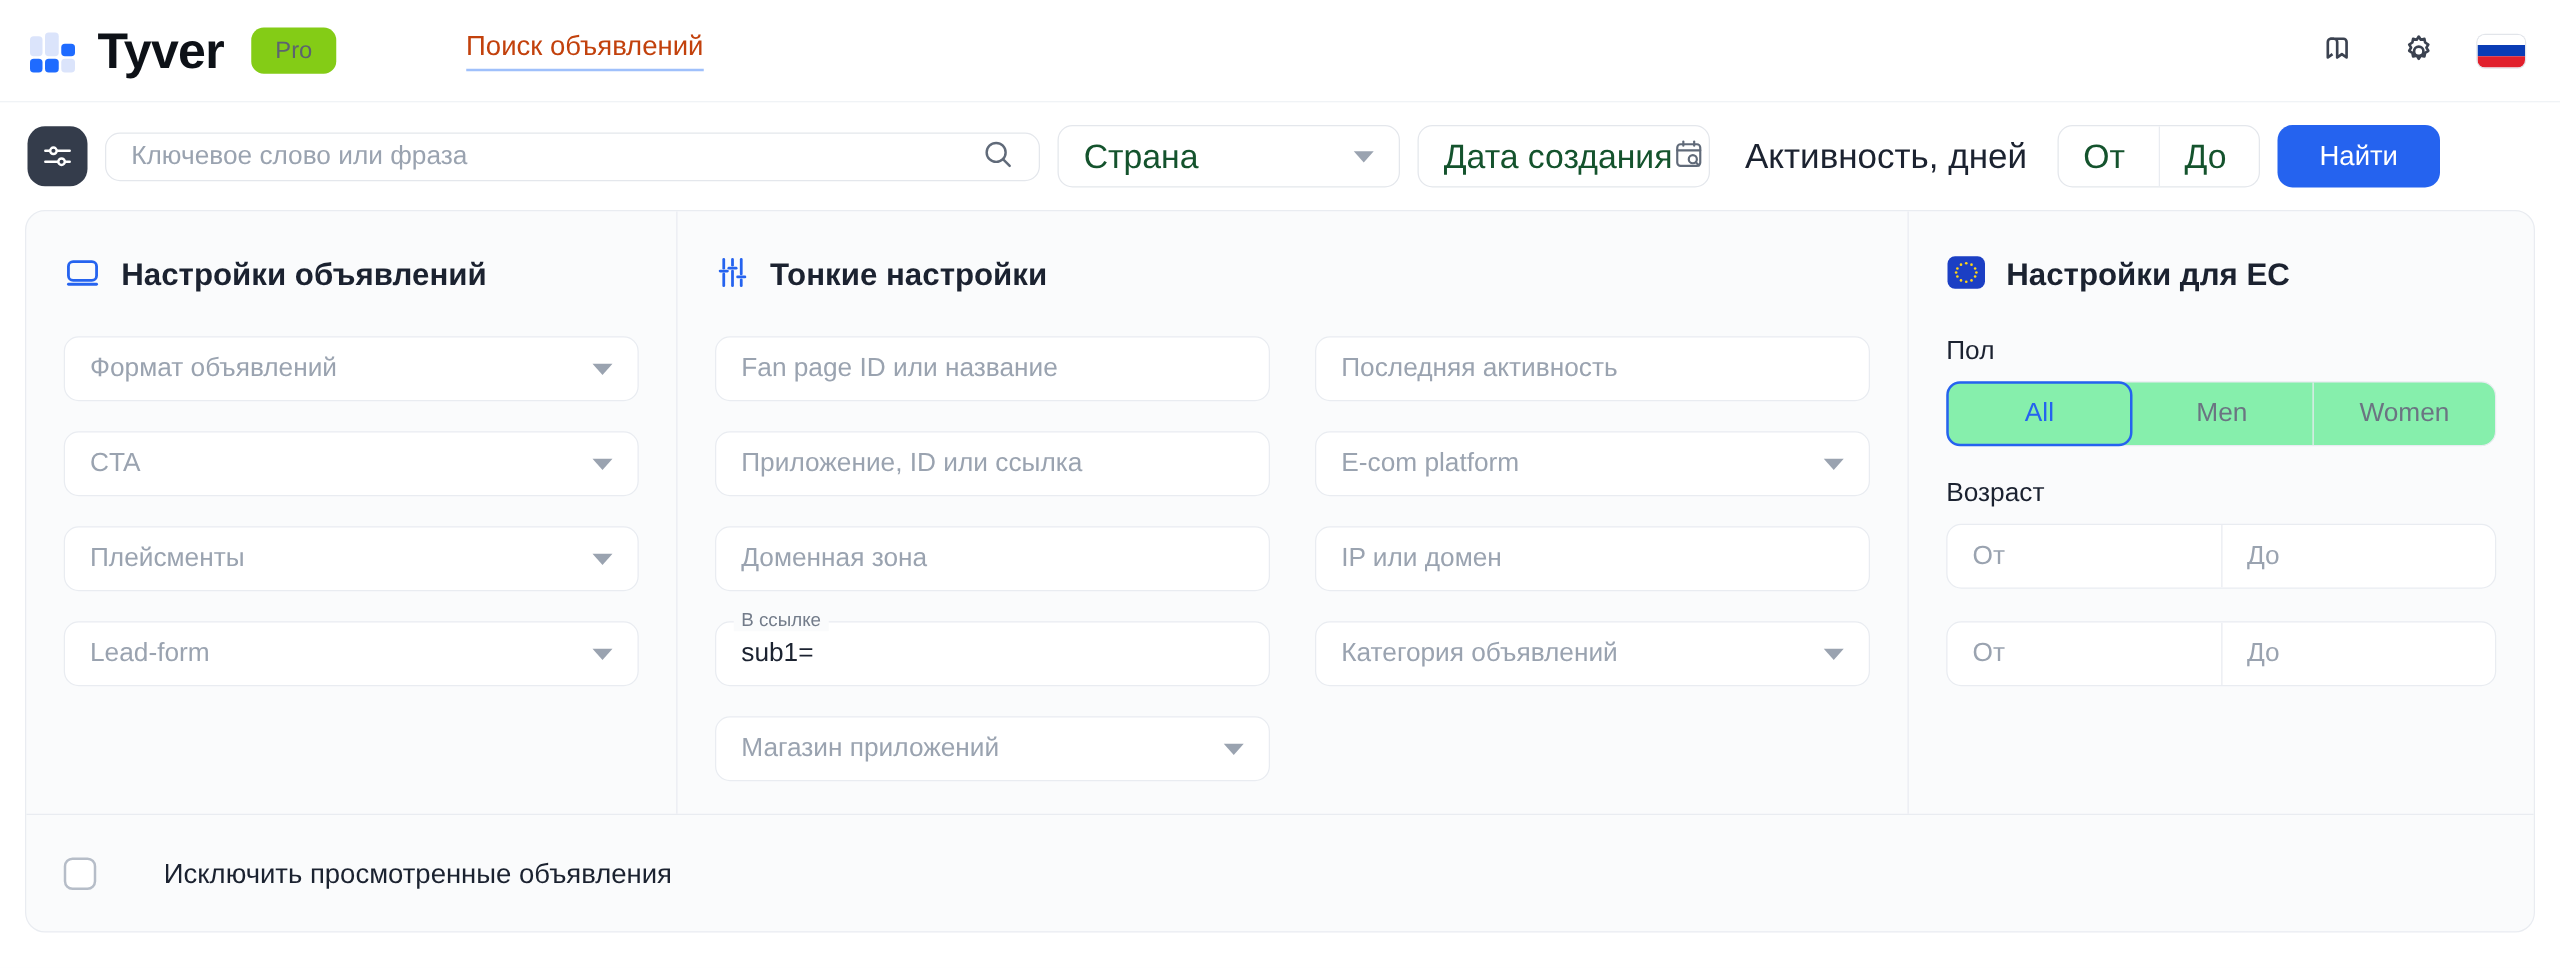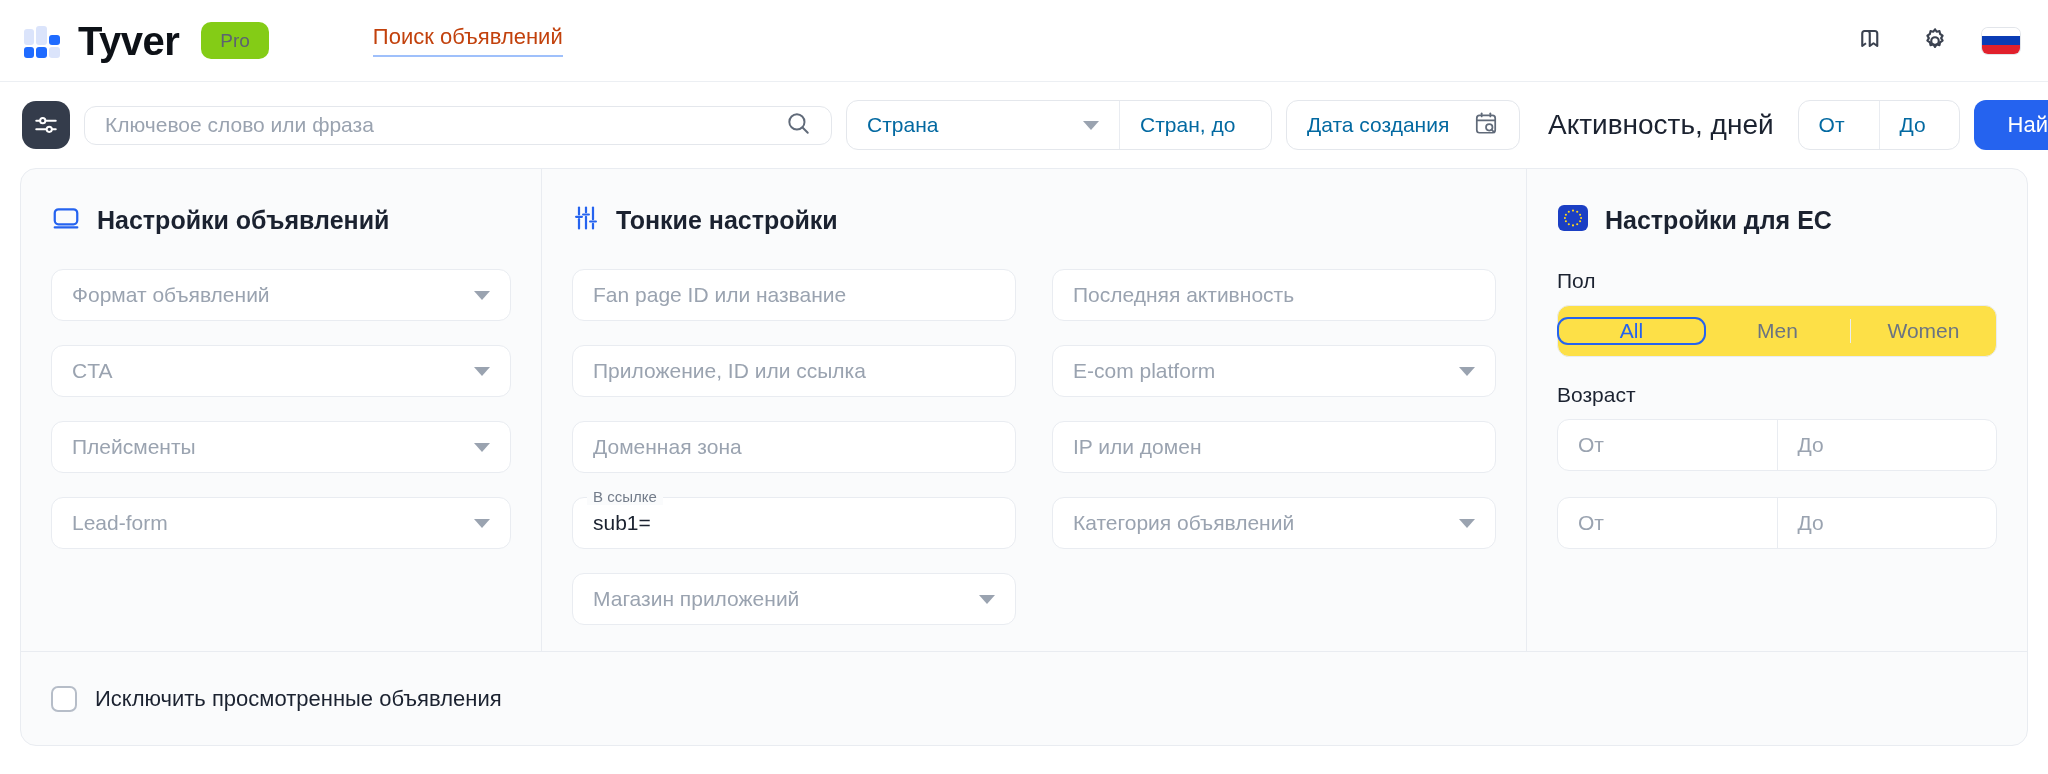--- a/index.html
+++ b/index.html
@@ -86,21 +86,21 @@
   .group {
     display: flex; align-items: center; height: 50px;
     border: 1px solid #e4e7ec; border-radius: 12px; overflow: hidden;
     background: #fff; flex: none;
   }
   .group > .cell {
     height: 100%; display: flex; align-items: center;
     padding: 0 20px; position: relative;
   }
   .group > .cell + .cell { border-left: 1px solid #e9ecf1; }
-  .cell-txt { font-size: 21px; color: #0369a1; white-space: nowrap; text-align: center; }
+  .cell-txt { font-size: 27px; color: #14532d; white-space: nowrap; text-align: center; }
   .cell.w-country { width: 272px; justify-content: space-between; }
   .cell.w-countto { width: 152px; }
   .cell.w-date { width: 232px; justify-content: space-between; }
   .cell.w-from { width: 80px; }
   .cell.w-to { width: 80px; }
   .caret {
     width: 0; height: 0;
     border-left: 8px solid transparent; border-right: 8px solid transparent;
     border-top: 9px solid #9aa3b0;
   }
@@ -156,21 +156,21 @@
   }
   .float-label {
     position: absolute; top: -10px; left: 14px;
     background: #fafbfc; padding: 0 6px;
     font-size: 15px; color: #737c8a;
   }
 
   .eu-sublabel { font-size: 21px; color: #1b2230; margin-bottom: 12px; }
   .seg {
     display: flex; height: 52px; margin-bottom: 26px;
-    border: 1px solid #e9ecf1; border-radius: 12px; background: #fde047; align-items: center;
+    border: 1px solid #e9ecf1; border-radius: 12px; background: #86efac;
   }
   .seg > div {
     flex: 1; display: flex; align-items: center; justify-content: center;
     font-size: 21px; color: #6b7482; cursor: pointer;
     border-right: 1px solid #e9ecf1;
   }
   .seg > div:last-child { border-right: none; }
   .seg > div.active {
     color: #2563ef; border: 2px solid #2563ef; border-radius: 11px;
     margin: -1px;
@@ -180,21 +180,21 @@
     border: 1px solid #e9ecf1; border-radius: 12px; background: #fff; overflow: hidden;
   }
   .range > div {
     flex: 1; display: flex; align-items: center;
     padding: 0 20px; font-size: 21px; color: #9aa3b0;
   }
   .range > div + div { border-left: 1px solid #e9ecf1; }
 
   .panel-footer {
     height: 94px; border-top: 1px solid #e9ecf1;
-    display: flex; align-items: center; padding: 0 30px;
+    display: flex; align-items: center; padding: 0 30px; gap: 36px;
   }
   .cbx {
     width: 26px; height: 26px; border: 2px solid #b6bdc8;
     border-radius: 7px; background: #fff; margin-right: 18px; cursor: pointer;
   }
   .cbx-label { font-size: 22px; color: #1b2230; }
 </style>
 </head>
 <body>
 
@@ -257,23 +257,20 @@
         <circle cx="11" cy="11" r="7"></circle>
           <line x1="16.2" y1="16.2" x2="21" y2="21"></line>
       </svg>
     </span>
   </div>
 
   <div class="group">
     <div class="cell w-country">
       <span class="cell-txt">Страна</span>
       <span class="caret"></span>
-    </div>
-    <div class="cell w-countto">
-      <span class="cell-txt">Стран, до</span>
     </div>
   </div>
 
   <div class="group">
     <div class="cell w-date">
       <span class="cell-txt">Дата создания</span>
       <span>
         <svg width="26" height="26" viewBox="0 0 24 24" fill="none" stroke="#606a79" stroke-width="1.6" stroke-linecap="round">
           <rect x="3.5" y="5" width="17" height="16" rx="2.5"></rect>
           <line x1="3.5" y1="9.5" x2="20.5" y2="9.5"></line>

